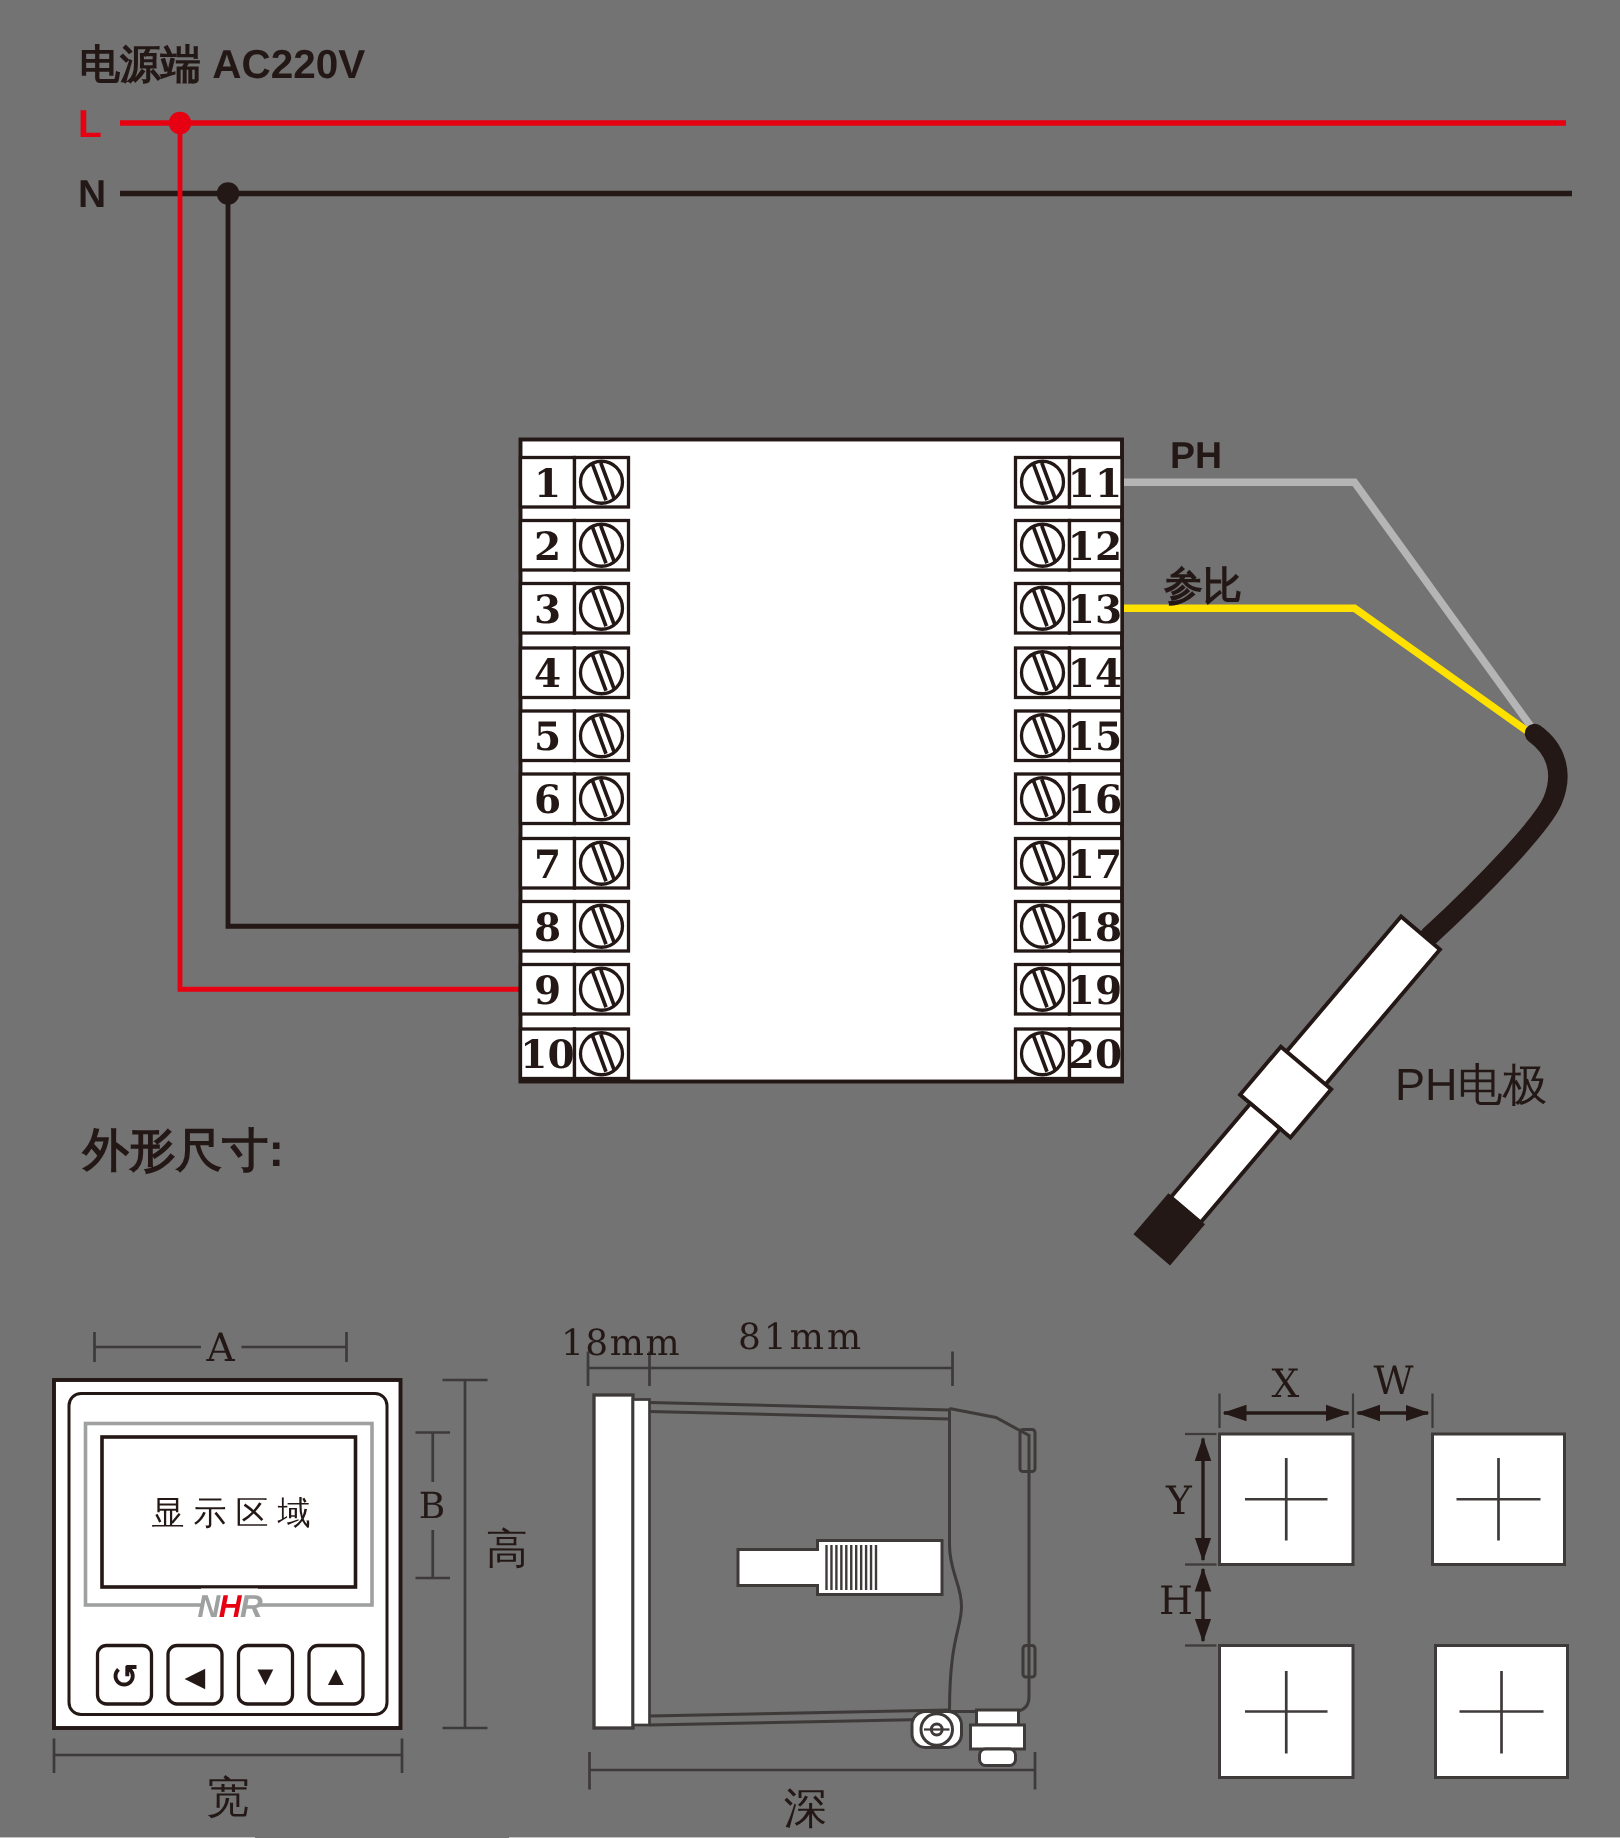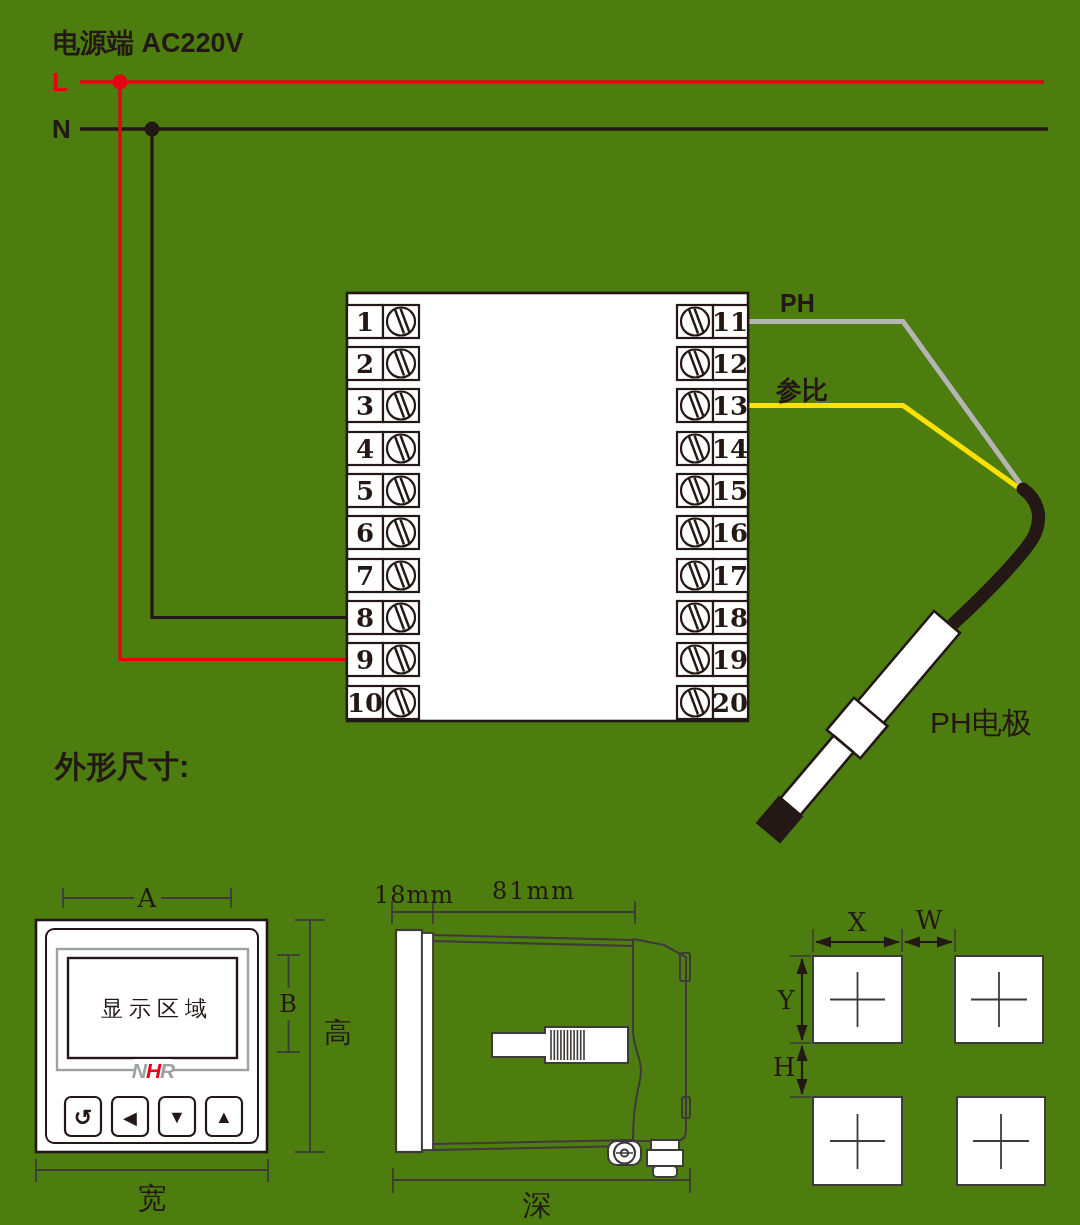--- a/index.html
+++ b/index.html
@@ -1,16 +1,16 @@
 <!DOCTYPE html>
 <html><head>
 <meta charset="utf-8">
 <style>
   html,body{margin:0;padding:0;background:#ffffff;}
-  .canvas{position:relative;width:1080px;height:1225px;background:#4d7c0f;overflow:hidden;}
+  .canvas{position:relative;width:1080px;height:1225px;background:#737373;overflow:hidden;}
   svg{display:block;}
   text{user-select:none;}
   .t-sans-b{font-family:"Liberation Sans",sans-serif;font-weight:700;}
   .t-sans{font-family:"Liberation Sans",sans-serif;font-weight:400;}
   .t-serif{font-family:"DejaVu Serif","Liberation Serif",serif;font-weight:400;}
   .t-serif-b{font-family:"DejaVu Serif","Liberation Serif",serif;font-weight:700;}
 </style>
 </head>
 <body>
 

